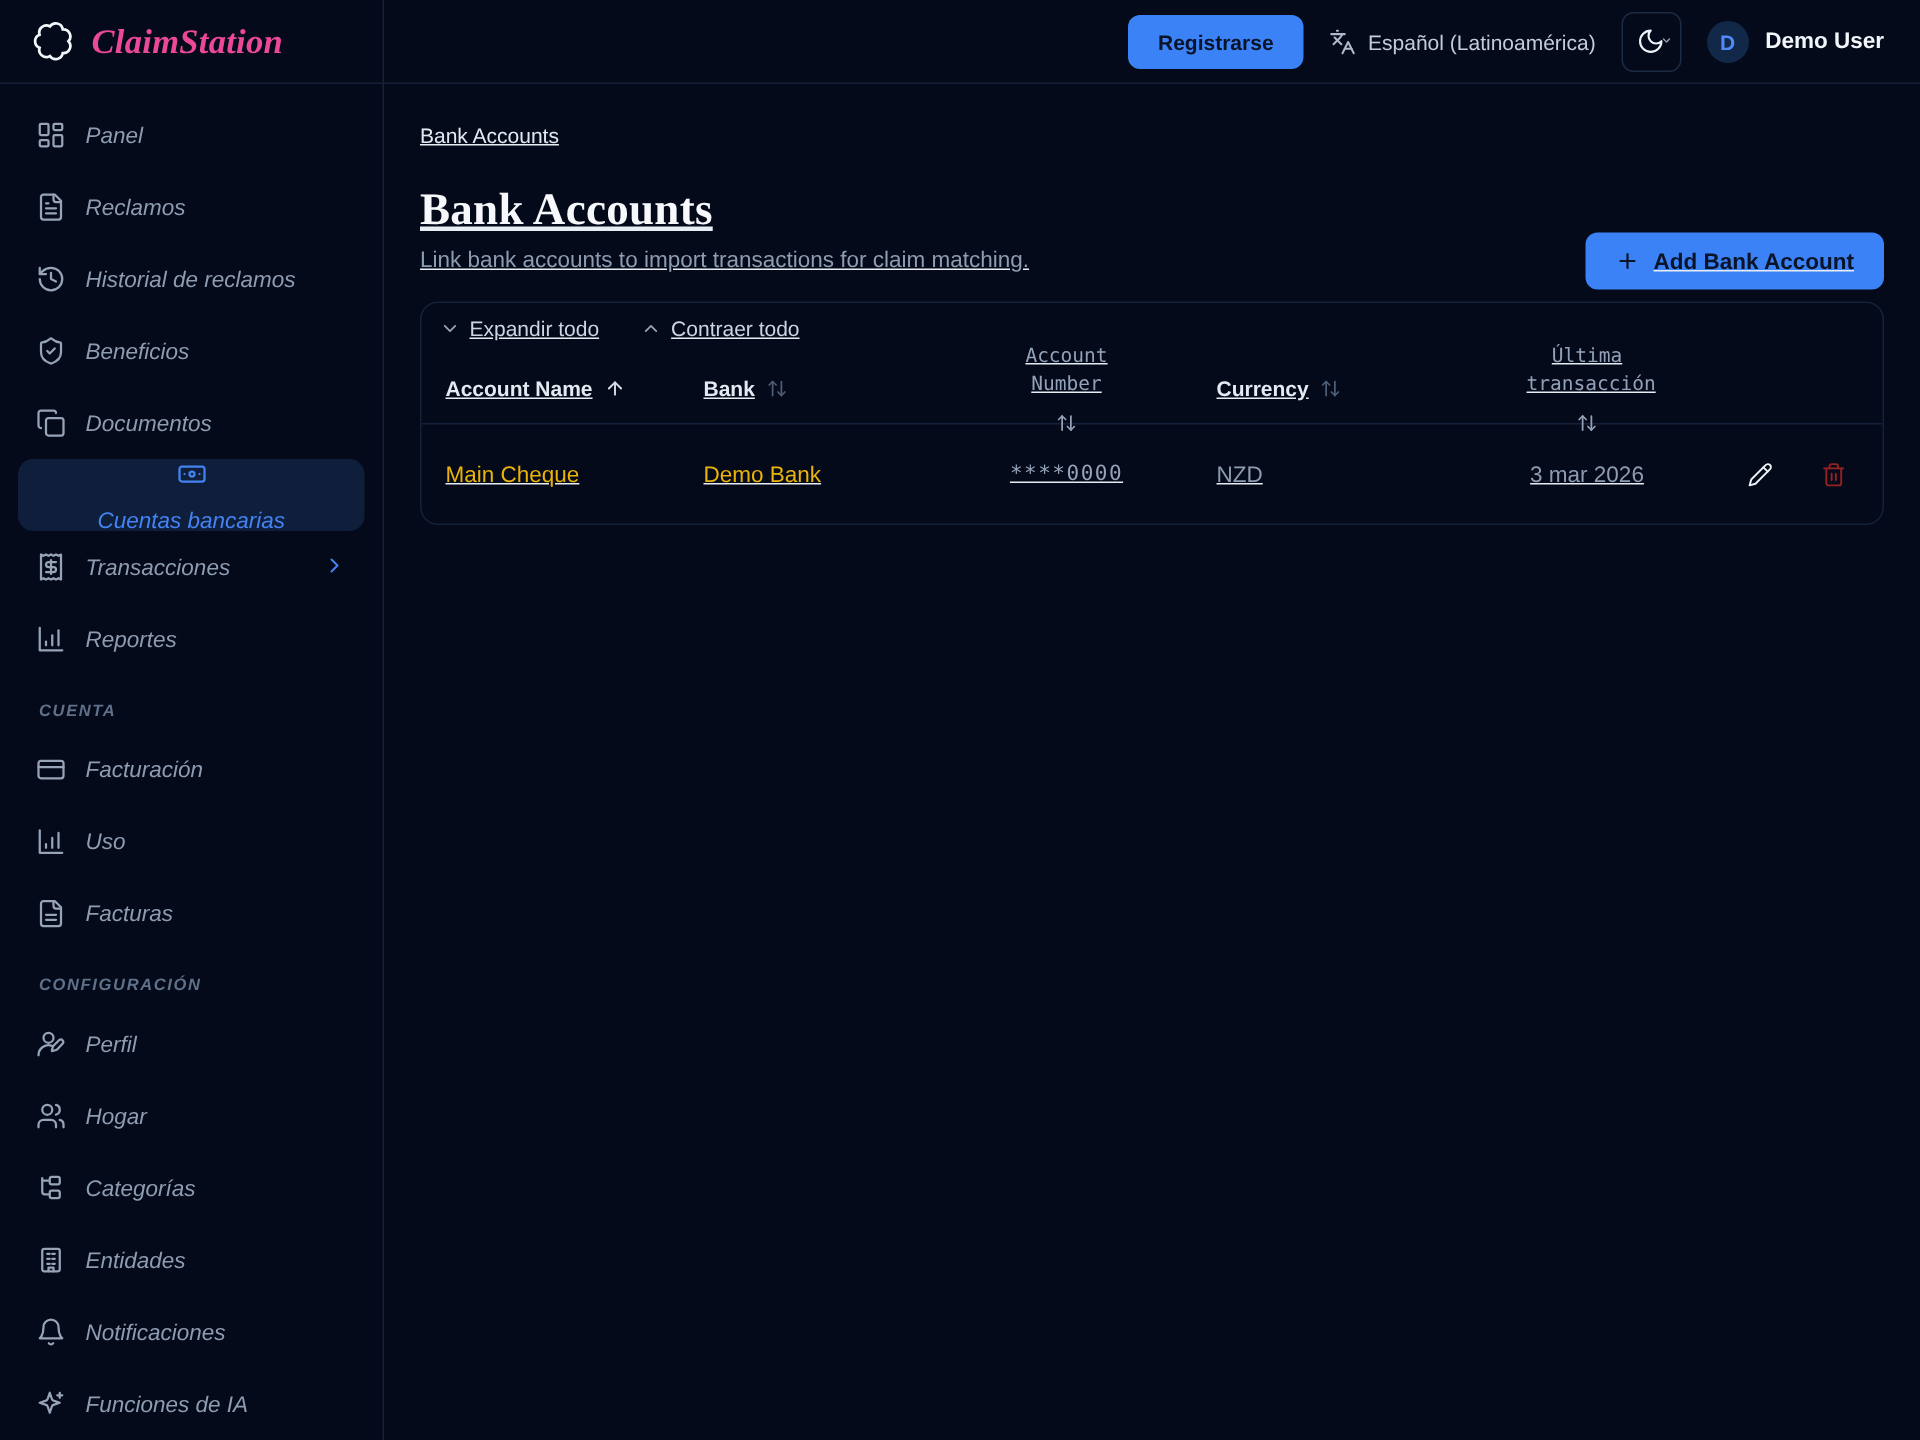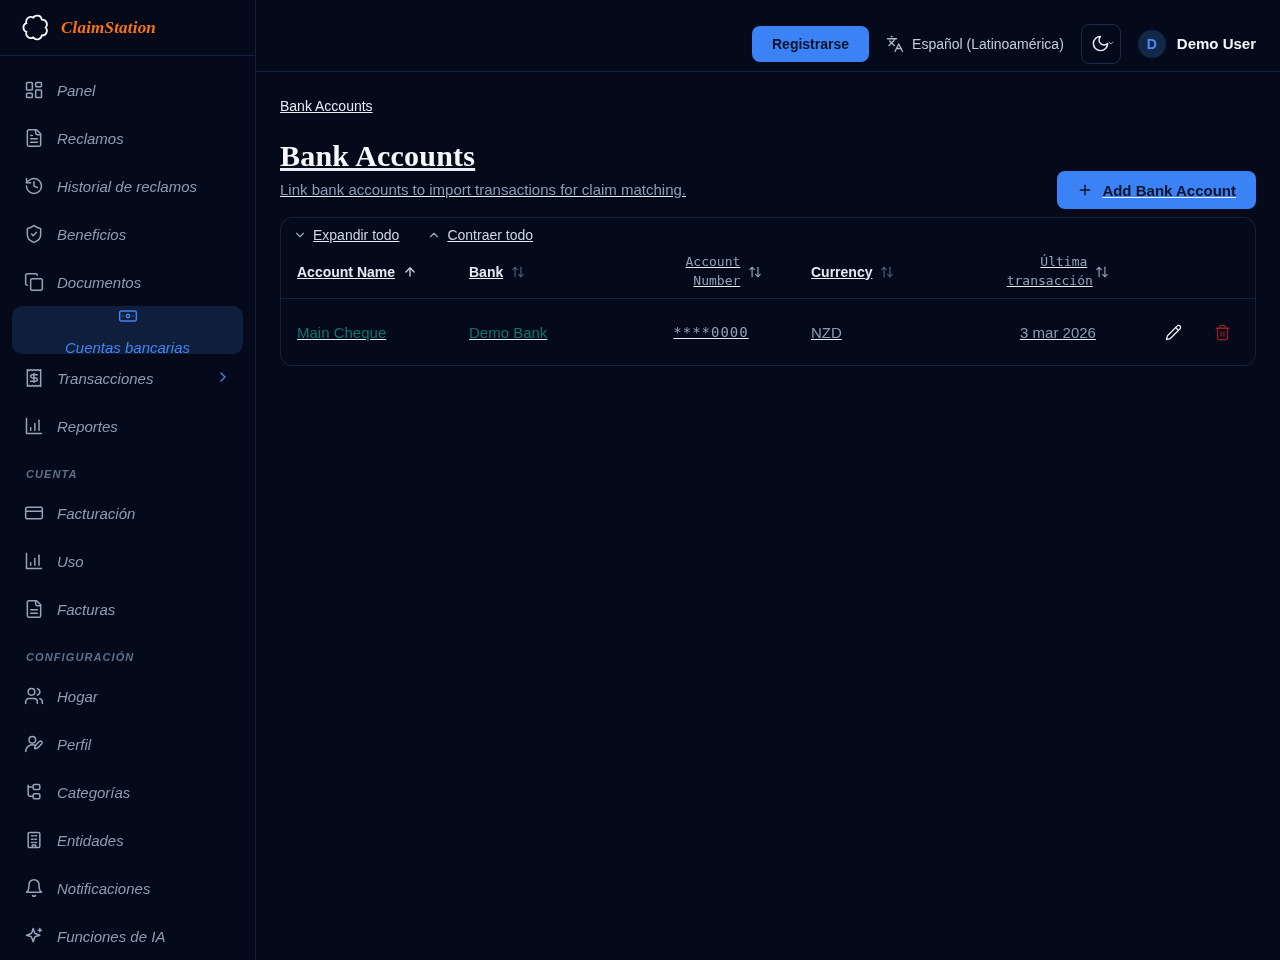--- a/index.html
+++ b/index.html
@@ -32,21 +32,21 @@
     display:flex;flex-direction:column;
   }
   .logo{
     height:56px;display:flex;align-items:center;gap:12px;
     padding:0 22px;border-bottom:1px solid var(--border);
     cursor:pointer;
   }
   .logo-mark{color:#f4f7fb;}
   .logo-text{
     font-family:"Liberation Serif",serif;font-style:italic;
-    font-size:17px;font-weight:600;color:#f97316;letter-spacing:.2px;
+    font-size:23px;font-weight:600;color:#ec4899;letter-spacing:.2px;
   }
   .nav{padding:10px 12px 0;flex:1;font-style:italic;}
   .nav-item{
     height:48px;display:flex;align-items:center;gap:13px;
     padding:0 12px;border-radius:10px;cursor:pointer;
     color:var(--muted);font-size:15px;text-decoration:none;
   }
   .nav-item .nav-icon{color:#97a4b8;display:flex;}
   .nav-item.active{background:var(--active-bg);color:var(--active-text);font-weight:500;flex-direction:column;}
   .nav-item.active .nav-icon{color:var(--active-text);}
@@ -54,21 +54,21 @@
   .section-title{
     padding:18px 14px 9px;font-size:11px;font-weight:600;
     letter-spacing:1.1px;color:var(--muted2);text-transform:uppercase;
   }
 
   
   .main{flex:1;display:flex;flex-direction:column;min-width:0;}
   .topbar{
     height:56px;min-height:56px;border-bottom:1px solid var(--border);
     display:flex;align-items:center;justify-content:flex-end;
-    gap:17px;padding:0 24px;margin-top:16px;
+    gap:17px;padding:0 24px;
   }
   .btn-register{
     height:36px;padding:0 20px;border:none;border-radius:8px;
     background:var(--accent);color:var(--accent-text);
     font-family:"Liberation Sans",sans-serif;font-size:14px;font-weight:600;cursor:pointer;
   }
   .lang{display:flex;align-items:center;gap:8px;color:#c3ccd9;font-size:14px;cursor:pointer;}
   .lang .lang-icon{color:#aeb9c9;}
   .theme-toggle{
     width:40px;height:40px;border:1px solid #1c2a44;border-radius:8px;
@@ -112,28 +112,28 @@
   .toolbar-link .tl-icon{color:#9aa7ba;}
   .grid{
     display:grid;
     grid-template-columns:172px 142px 200px 142px 210px 1fr;
     align-items:center;padding:0 16px;
   }
   .thead{height:54px;border-bottom:1px solid var(--border);}
   .th{display:flex;align-items:center;gap:8px;font-size:14px;font-weight:600;color:#e4eaf2;cursor:pointer;}
   .th .sort-icon{color:#4e5d76;}
   .th .sort-icon.active{color:#d7dee8;}
-  .th.center{justify-content:center;text-align:right;}
+  .th.center{justify-content:center;text-align:center;flex-direction:column;}
   .th.mono span{
     font-family:"DejaVu Sans Mono","Liberation Mono",monospace;
     font-size:13px;font-weight:400;color:#93a2b8;line-height:1.45;
     max-width:6.2em;
   }
   .trow{height:66px;}
-  .cell{font-size:15px;color:#0f766e;}
+  .cell{font-size:15px;color:#eab308;}
   .cell.center{text-align:center;}
   .cell.muted{color:var(--muted);}
   .cell.mono{
     font-family:"DejaVu Sans Mono","Liberation Mono",monospace;
     font-size:14px;color:#94a3ba;letter-spacing:1px;
   }
   .row-actions{display:flex;align-items:center;justify-content:flex-end;gap:28px;padding-right:6px;}
   .icon-btn{background:none;border:none;cursor:pointer;padding:2px;display:flex;}
   .icon-btn.edit{color:#eef2f7;}
   .icon-btn.delete{color:var(--danger);}
@@ -284,38 +284,38 @@
             </svg>
         </span>
         <span class="nav-label">Facturas</span>
       </a>
 
       <div class="section-title">CONFIGURACIÓN</div>
 
       <a class="nav-item">
         <span class="nav-icon">
           <svg width="20" height="20" viewBox="0 0 24 24" fill="none" stroke="currentColor" stroke-width="1.8" stroke-linecap="round" stroke-linejoin="round">
+              <circle cx="10" cy="7" r="4"></circle>
+              <path d="M2 21a8 8 0 0 1 10.8-7.5"></path>
+              <path d="M21.4 11.6a2 2 0 0 0-2.8-2.8l-4.6 4.6a2 2 0 0 0-.5.85l-.8 2.75a.5.5 0 0 0 .62.62l2.75-.8a2 2 0 0 0 .85-.5z"></path>
+            </svg>
+        </span>
+        <span class="nav-label">Perfil</span>
+      </a>
+
+      <a class="nav-item">
+        <span class="nav-icon">
+          <svg width="20" height="20" viewBox="0 0 24 24" fill="none" stroke="currentColor" stroke-width="1.8" stroke-linecap="round" stroke-linejoin="round">
               <path d="M16 21v-2a4 4 0 0 0-4-4H6a4 4 0 0 0-4 4v2"></path>
               <circle cx="9" cy="7" r="4"></circle>
               <path d="M22 21v-2a4 4 0 0 0-3-3.87"></path>
               <path d="M16 3.13a4 4 0 0 1 0 7.75"></path>
             </svg>
         </span>
         <span class="nav-label">Hogar</span>
-      </a>
-
-      <a class="nav-item">
-        <span class="nav-icon">
-          <svg width="20" height="20" viewBox="0 0 24 24" fill="none" stroke="currentColor" stroke-width="1.8" stroke-linecap="round" stroke-linejoin="round">
-              <circle cx="10" cy="7" r="4"></circle>
-              <path d="M2 21a8 8 0 0 1 10.8-7.5"></path>
-              <path d="M21.4 11.6a2 2 0 0 0-2.8-2.8l-4.6 4.6a2 2 0 0 0-.5.85l-.8 2.75a.5.5 0 0 0 .62.62l2.75-.8a2 2 0 0 0 .85-.5z"></path>
-            </svg>
-        </span>
-        <span class="nav-label">Perfil</span>
       </a>
 
       <a class="nav-item">
         <span class="nav-icon">
           <svg width="20" height="20" viewBox="0 0 24 24" fill="none" stroke="currentColor" stroke-width="1.8" stroke-linecap="round" stroke-linejoin="round">
               <path d="M5 4v11a2 2 0 0 0 2 2h3"></path>
               <path d="M5 6h5"></path>
               <rect x="11" y="3" width="8" height="6" rx="1.5"></rect>
               <rect x="11" y="14" width="8" height="6" rx="1.5"></rect>
             </svg>

